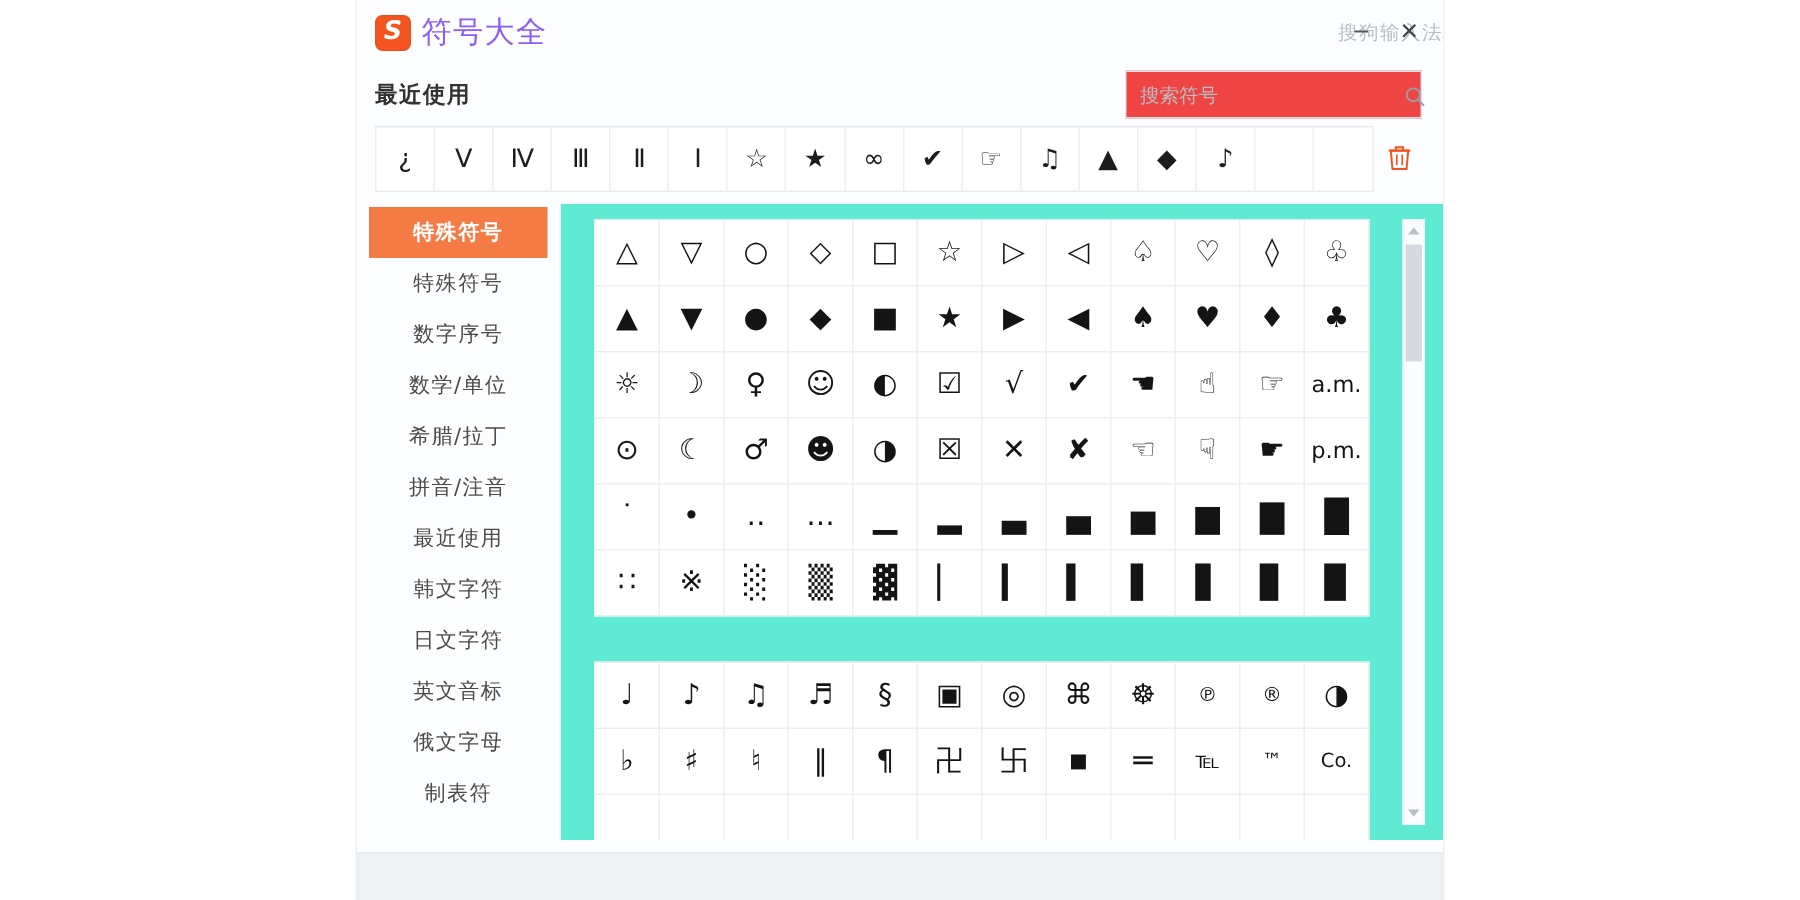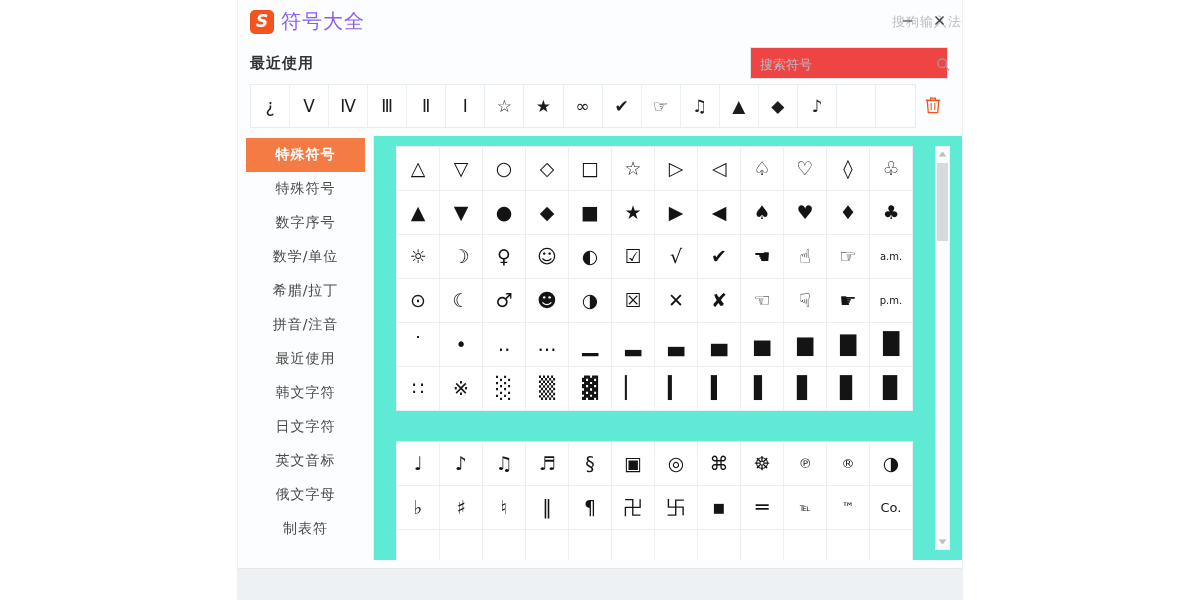--- a/index.html
+++ b/index.html
@@ -195,21 +195,21 @@
     display: flex; align-items: center; justify-content: center;
     font-size: 19px;
     color: #141414;
     font-family: "DejaVu Sans", sans-serif;
     box-sizing: border-box;
     cursor: default;
     line-height: 1;
     overflow: hidden;
   }
   .sym-cell.sm { font-size: 13px; }
-  .sym-cell.xs { font-size: 10px; }
+  .sym-cell.xs { font-size: 15px; }
   .sym-cell.blk { font-size: 21px; }
 
   
   .scrollbar {
     position: absolute;
     right: 12px; top: 10px;
     width: 15px; height: 404px;
     background: #fbfcfd;
     border: 1px solid #f0f2f4;
     box-sizing: border-box;

